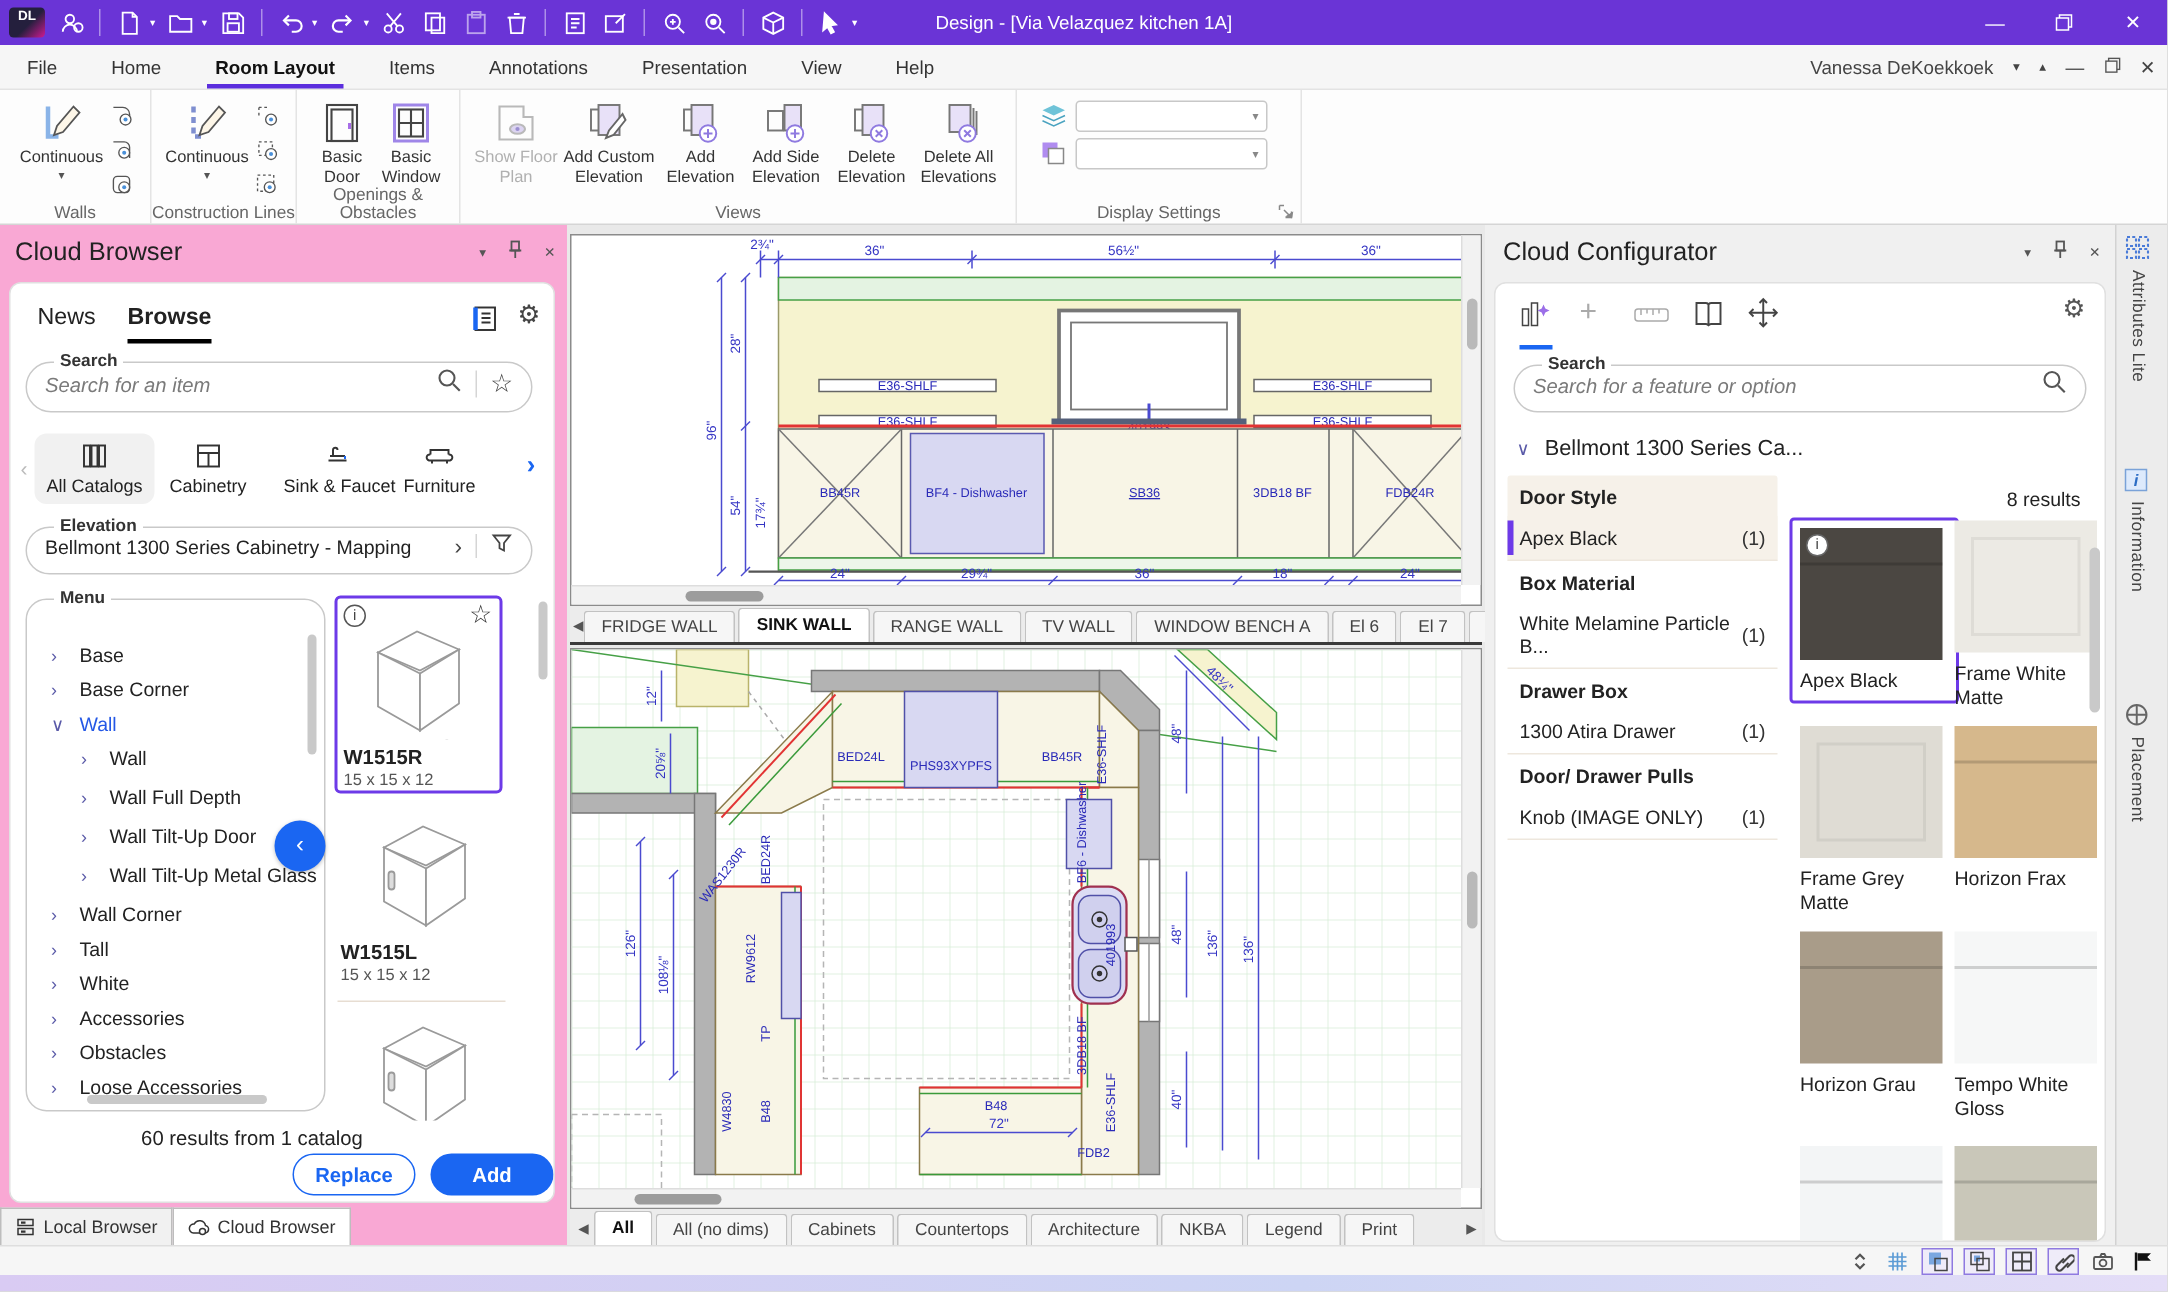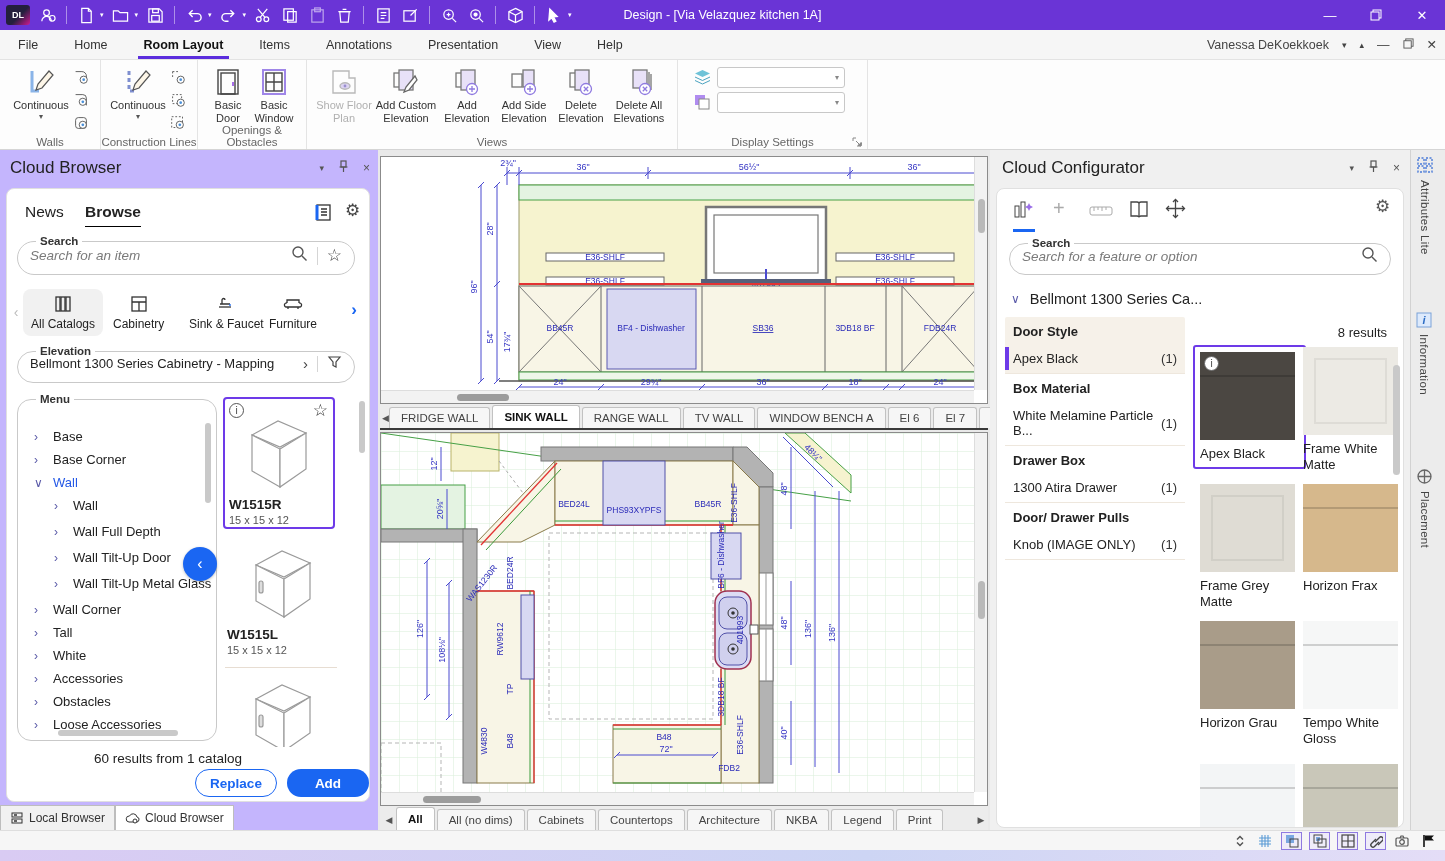--- a/index.html
+++ b/index.html
@@ -10,21 +10,21 @@
 
   
   .titlebar{position:absolute;left:0;top:0;width:1445px;height:30px;background:#6a34d6;
             display:flex;align-items:center;color:#fff;}
   .qat{display:flex;align-items:center;gap:7px;padding-left:6px;}
   .qat .sep{width:1px;height:18px;background:rgba(255,255,255,.45);margin:0 2px;}
   .qicon{width:20px;height:20px;display:flex;align-items:center;justify-content:center;}
   .qicon svg{width:17px;height:17px;}
   .caret{font-size:7px;color:#fff;margin-left:-3px;}
   .logo{width:24px;height:20px;border-radius:3px;background:linear-gradient(135deg,#241f3d 55%,#cf1a92);
-        display:flex;align-items:center;justify-content:center;font-size:9px;font-weight:bold;color:#fff;}
+        display:flex;align-items:flex-start;justify-content:center;font-size:9px;font-weight:bold;color:#fff;}
   .win-title{position:absolute;left:50%;transform:translateX(-50%);font-size:12.5px;color:#fff;}
   .win-controls{position:absolute;right:0;top:0;height:30px;display:flex;}
   .win-controls div{width:46px;height:30px;display:flex;align-items:center;justify-content:center;font-size:13px;}
 
   
   .menubar{position:absolute;left:0;top:30px;width:1445px;height:30px;background:#f6f6f6;
            border-bottom:1px solid #e3e3e3;display:flex;align-items:center;font-size:12.5px;color:#333;}
   .mtab{padding:0 18px;height:30px;display:flex;align-items:center;position:relative;}
   .mtab.active{font-weight:bold;color:#111;}
   .mtab.active::after{content:"";position:absolute;left:12px;right:12px;bottom:1px;height:3px;background:#5b2ddd;}
@@ -50,21 +50,21 @@
   .panel-head{position:absolute;font-size:17px;color:#222;display:flex;align-items:center;}
   .panel-head .ph-icons{display:flex;gap:14px;align-items:center;color:#555;font-size:12px;}
   .card{position:absolute;background:#fff;border:1px solid #e0e0e0;border-radius:8px;}
   fieldset.fs{border:1px solid #c9c9c9;border-radius:18px;margin:0;padding:0 12px 6px;position:absolute;}
   fieldset.fs legend{font-size:11.5px;font-weight:bold;color:#333;padding:0 4px;margin-left:6px;}
   .ph-input{font-size:13.5px;font-style:italic;color:#7a7a7a;}
   .pill{border-radius:16px;font-size:13.5px;font-weight:bold;display:flex;align-items:center;justify-content:center;}
 
   
   .bp-tab{font-size:15.5px;color:#222;position:relative;padding-bottom:5px;}
-  .bp-tab.active{border-bottom:1px solid #000000;}
+  .bp-tab.active{border-bottom:3px solid #000000;}
   .cat-item{display:flex;flex-direction:column;align-items:center;font-size:12px;color:#222;gap:3px;}
   .cat-item svg{width:20px;height:20px;}
   .cat-item.sel{background:#f1f1f1;border-radius:8px;padding:5px 8px;}
   .tree-row{position:absolute;display:flex;align-items:center;font-size:13px;color:#222;gap:9px;}
   .tree-chev{color:#5a5aa8;font-size:12px;width:10px;}
   .tree-row.active{color:#2458e6;}
   .prod-card{position:absolute;width:112px;}
   .prod-name{font-weight:bold;font-size:13.5px;color:#222;margin-top:4px;}
   .prod-dims{font-size:11px;color:#555;margin-top:2px;}
   .dock-tab{height:25px;display:flex;align-items:center;gap:5px;font-size:12px;color:#333;
@@ -443,21 +443,21 @@
         </div>
       </div>
       <div class="glabel">Display Settings</div>
       <div class="launcher"><svg viewBox="0 0 12 12" fill="none" stroke="#888">
             <path d="M2 2h3M2 2v3M10 10H6M10 10V6M5 5l5 5"></path>
             <path d="M10 10 7 9.2 10.5 7z" fill="#888"></path>
           </svg></div>
     </div>
   </div>
 
-  <div class="abs" style="left:0;top:150px;width:378px;height:682px;background:#c4b5fd;">
+  <div class="abs" style="left:0;top:150px;width:378px;height:682px;background:#f9a8d4;">
     <div class="panel-head" style="left:10px;top:8px;right:8px">
       <span>Cloud Browser</span>
       <div class="ph-icons" style="margin-left:auto">
         <span style="font-size:9px">▾</span>
         <span><svg width="11" height="13" viewBox="0 0 11 13" fill="none" stroke="#555" stroke-width="1.2">
               <rect x="3" y="1" width="5" height="6"></rect>
               <path d="M1.5 7h8M5.5 7v5"></path>
             </svg></span>
         <span>×</span>
       </div>

